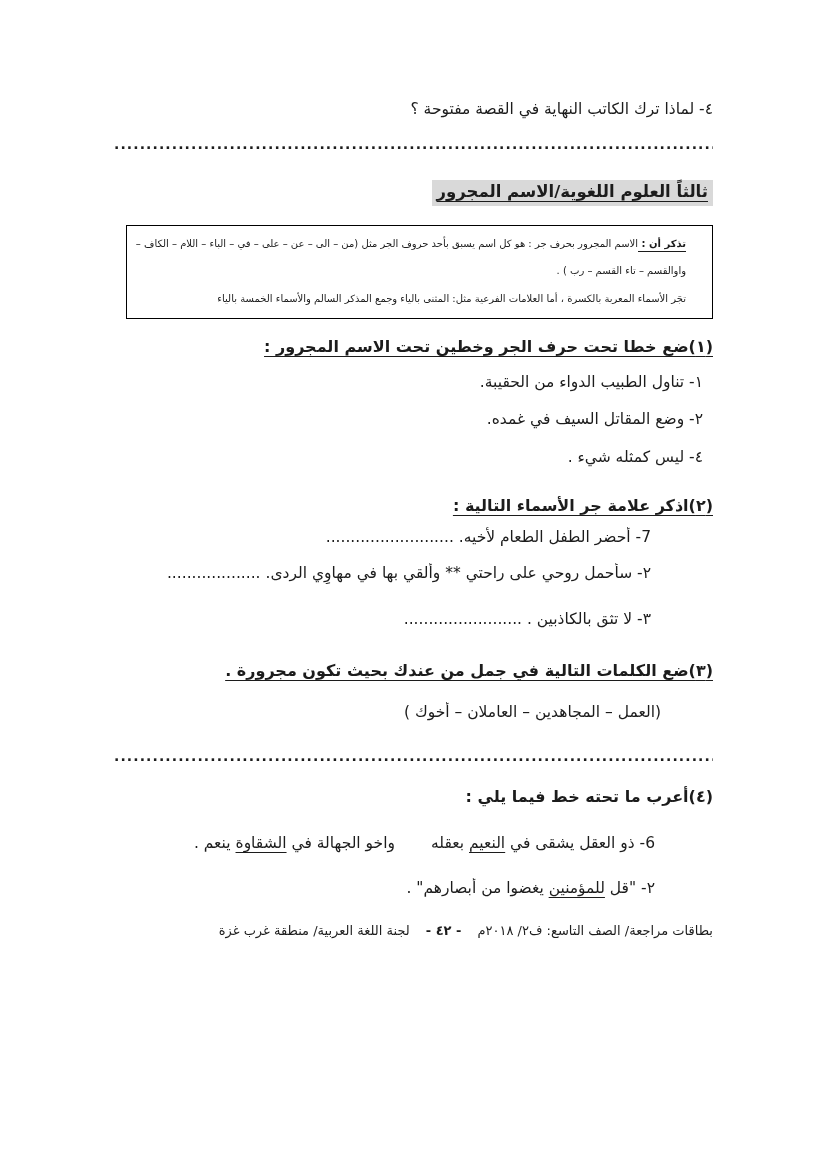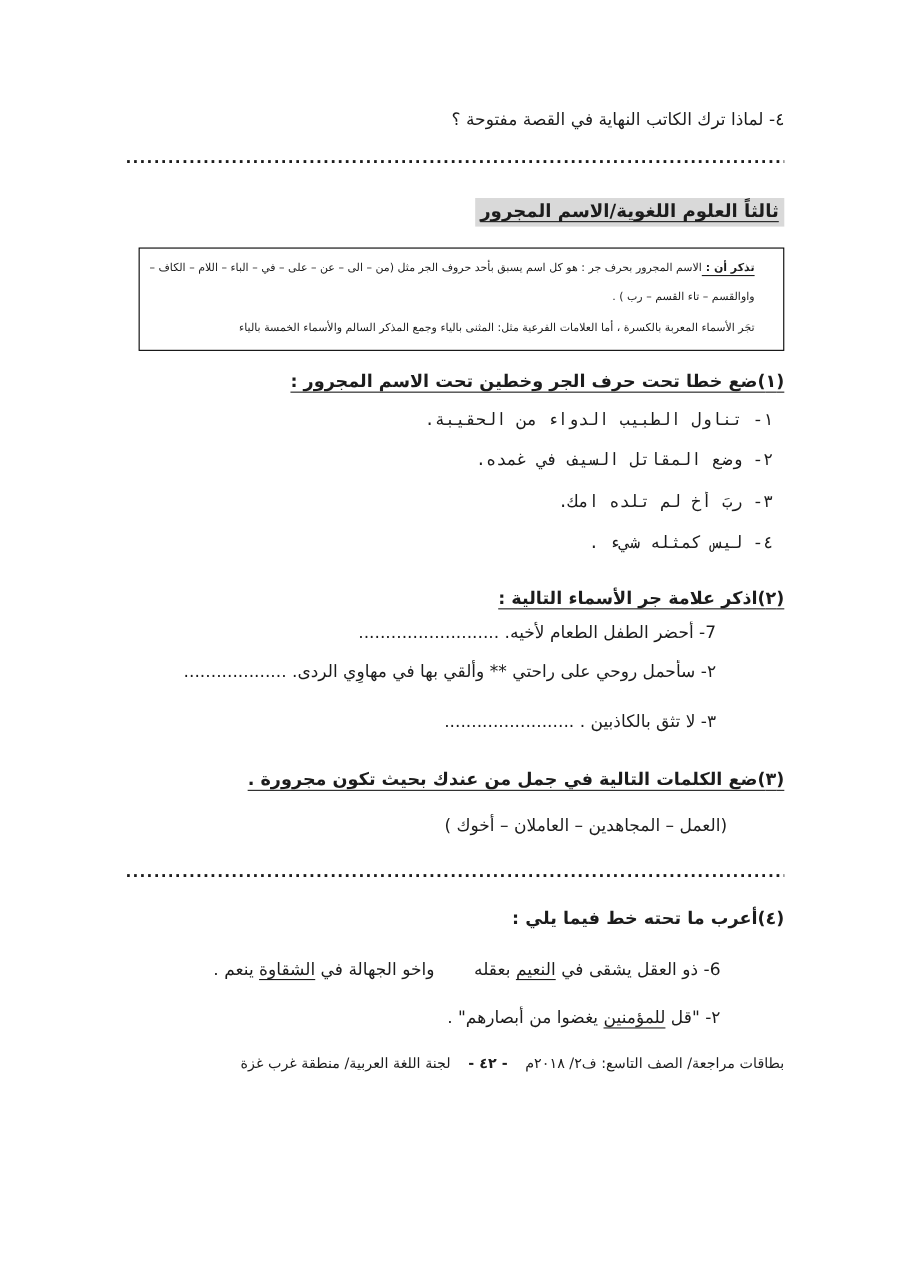--- a/index.html
+++ b/index.html
@@ -26,21 +26,21 @@
   }
   .box p { margin:0; }
   .lead { font-weight:bold; text-decoration:underline; text-underline-offset:4px; }
   .heading { font-weight:bold; font-size:16px; white-space:nowrap; }
   .u { text-decoration:underline; text-underline-offset:4px; }
   .item { font-size:15.5px; white-space:nowrap; overflow:hidden; line-height:1.38; }
   .ind-sm { padding-right:10px; }
   .ind-md { padding-right:52px; }
   .ind-lg { padding-right:62px; }
   .ind-q4 { padding-right:58px; }
-  .mt16 { margin-top:16px;font-family:Liberation Mono, monospace; } .mt12 { margin-top:12px; } .mt14 { margin-top:14px; }
+  .mt16 { margin-top:16px; } .mt12 { margin-top:12px; } .mt14 { margin-top:14px; }
   .mt17 { margin-top:28px; } .mt18 { margin-top:18px; } .mt21 { margin-top:21px; }
   .mt22 { margin-top:22px; } .mt23 { margin-top:23px; } .mt25 { margin-top:25px; }
   .mt27 { margin-top:27px; } .mt31 { margin-top:31px; }
   .hemi-gap { display:inline-block; width:36px; }
   .footer {
     margin-top:24px; display:flex; align-items:baseline; gap:16px;
     font-size:13px; white-space:nowrap;
   }
   .footer .pg { font-weight:bold; }
 </style>
@@ -58,21 +58,20 @@
   </div>
 
   <div class="box">
     <p><span class="lead">تذكر أن : </span><span>الاسم المجرور بحرف جر : هو كل اسم يسبق بأحد حروف الجر مثل (من – الى – عن – على – في – الباء – اللام – الكاف – واوالقسم – تاء القسم – رب ) .</span></p>
     <p>تجَر الأسماء المعربة بالكسرة ، أما العلامات الفرعية مثل: المثنى بالياء وجمع المذكر السالم والأسماء الخمسة بالياء</p>
   </div>
 
   <div class="heading u mt18">(١)ضع خطا تحت حرف الجر وخطين تحت الاسم المجرور :</div>
   <div class="item ind-sm mt16">١- تناول الطبيب الدواء من الحقيبة.</div>
   <div class="item ind-sm mt16">٢- وضع المقاتل السيف في غمده.</div>
-  <div class="item ind-sm mt16">٣- ربَ أخ لم تلده امك.</div>
   <div class="item ind-sm mt16">٤- ليس كمثله شيء .</div>
 
   <div class="heading u mt17">(٢)اذكر علامة جر الأسماء التالية :</div>
   <div class="item ind-lg mt12">7- أحضر الطفل الطعام لأخيه. ..........................</div>
   <div class="item ind-lg mt14">٢- سأحمل روحي على راحتي ** وألقي بها في مهاوِي الردى. ...................</div>
   <div class="item ind-lg mt25">٣- لا تثق بالكاذبين . ........................</div>
 
   <div class="heading u mt31">(٣)ضع الكلمات التالية في جمل من عندك بحيث تكون مجرورة .</div>
   <div class="item ind-md mt22">(العمل – المجاهدين – العاملان – أخوك )</div>
   <div class="dotline mt23">............................................................................................................</div>

